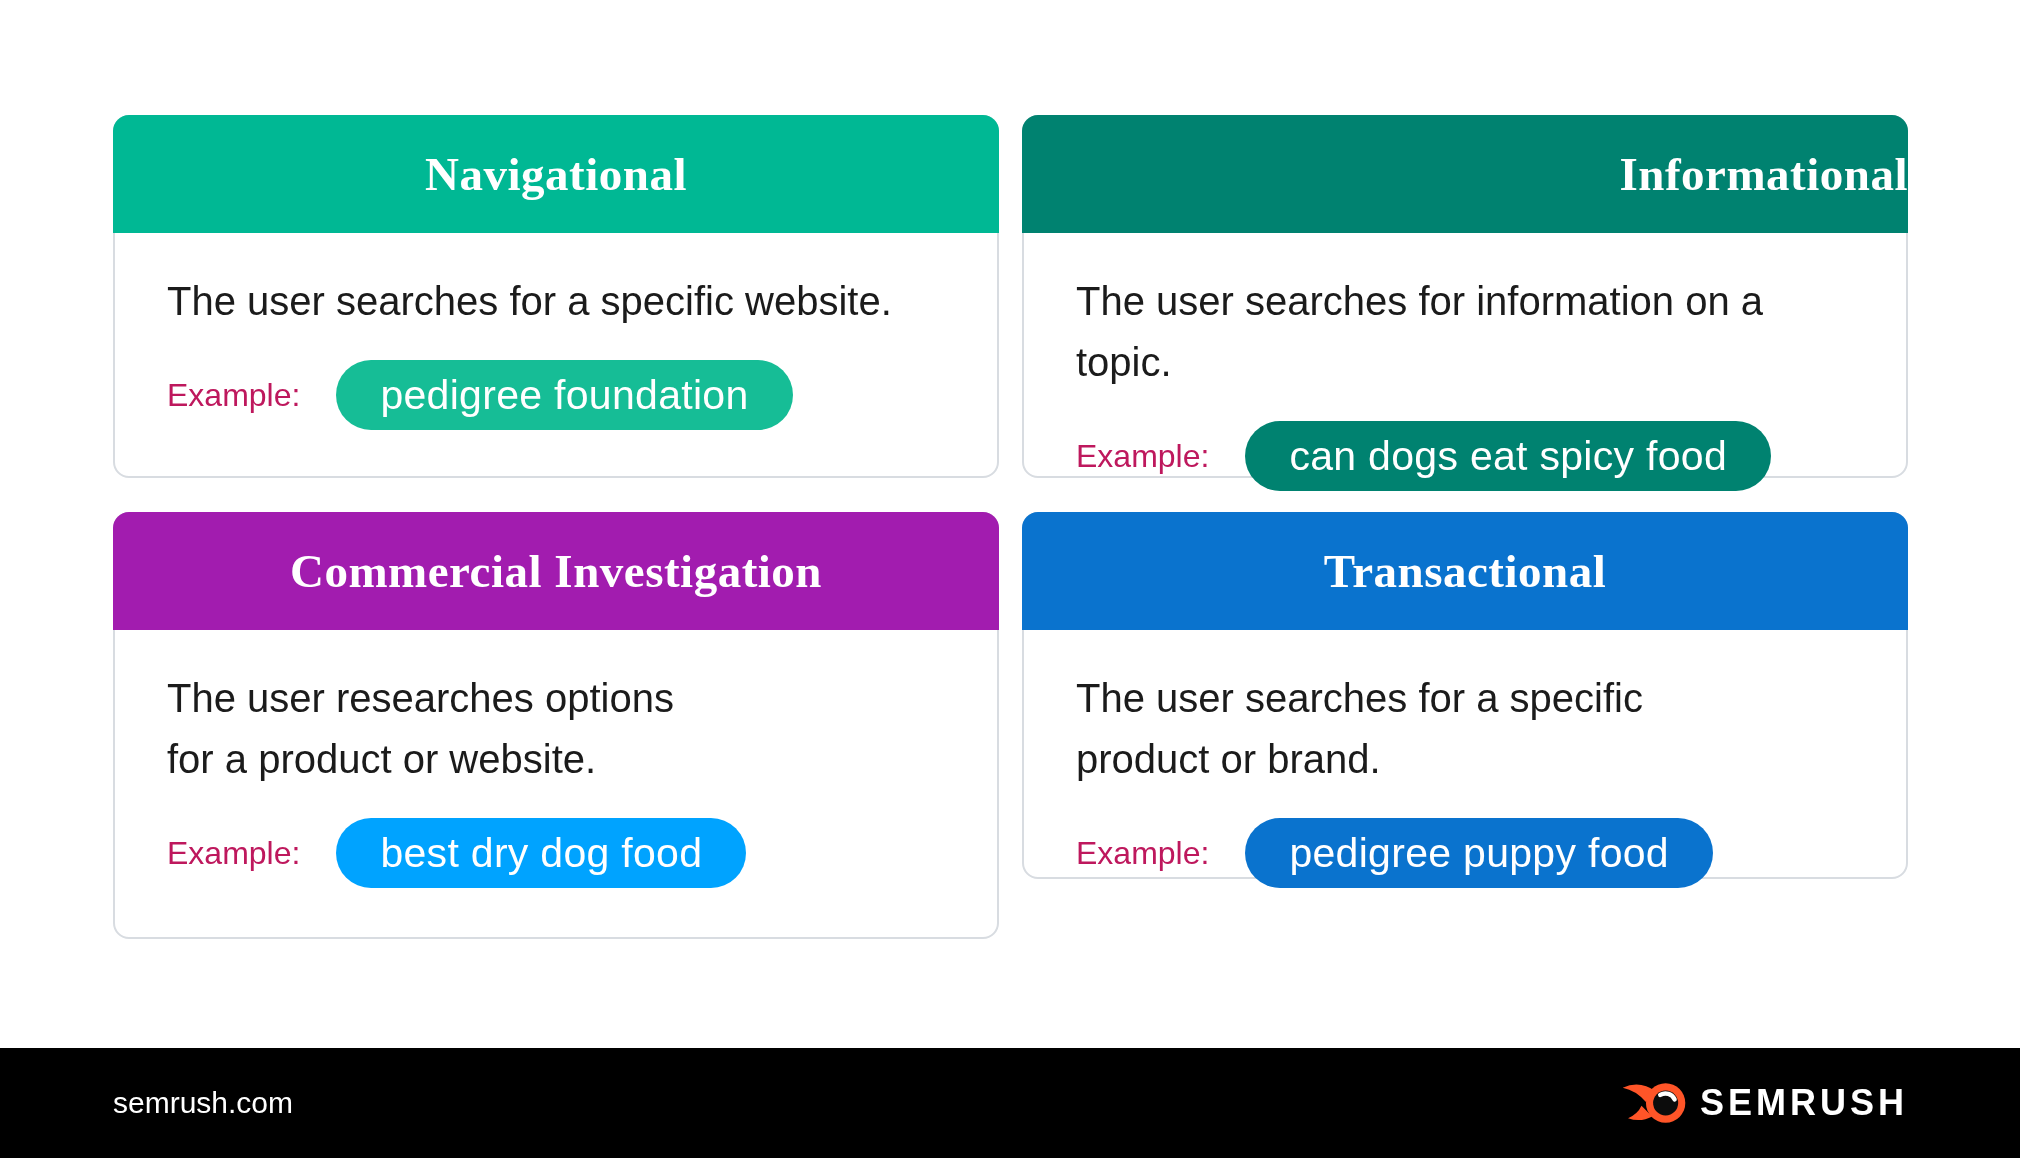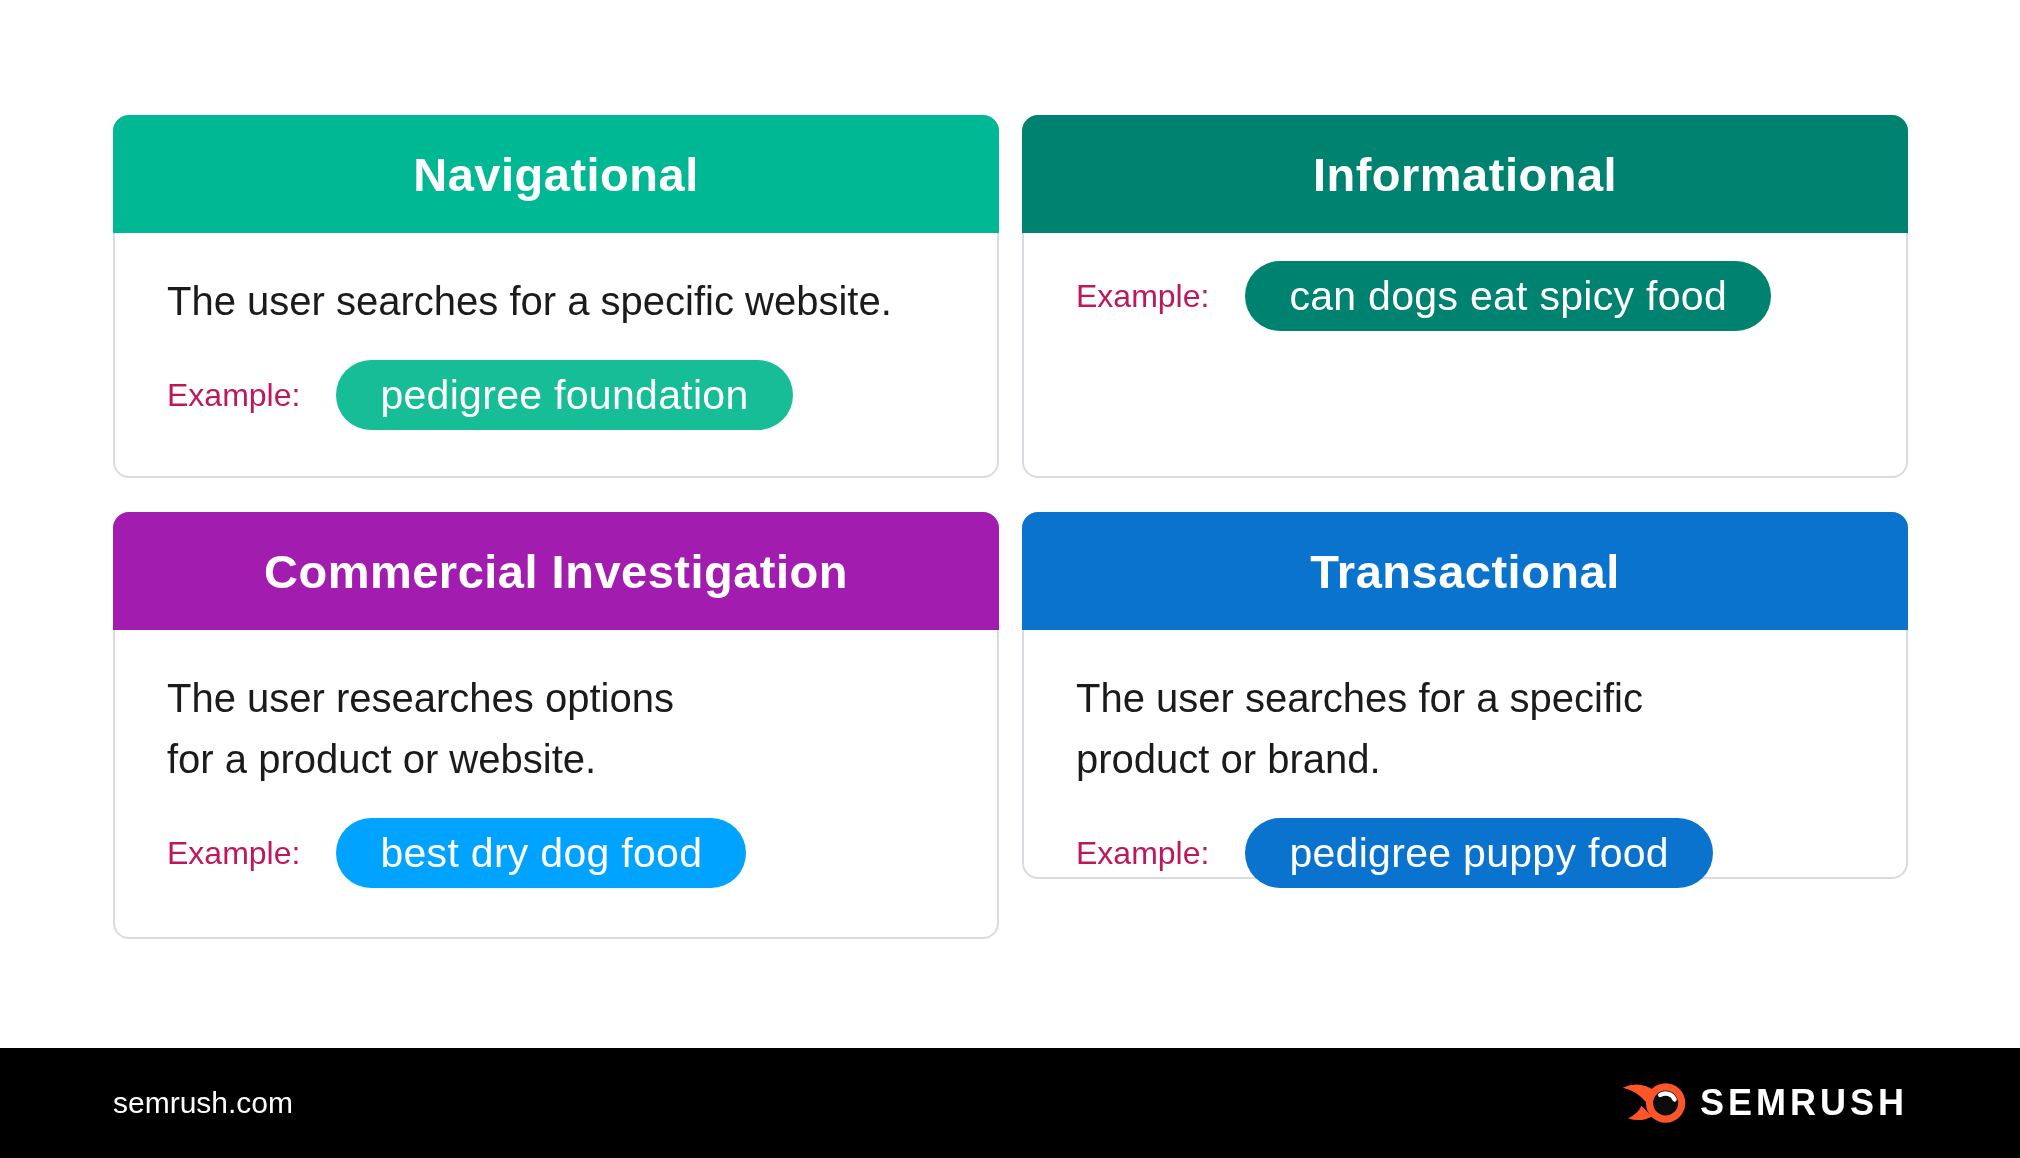--- a/index.html
+++ b/index.html
@@ -22,20 +22,21 @@
     margin: -2px -2px 0 -2px;
     height: 118px;
     border-radius: 16px 16px 0 0;
     display: flex;
     align-items: center;
     justify-content: center;
     color: #ffffff;
     font-size: 47px;
     font-weight: 700;
     letter-spacing: 0.5px;
+    font-family: Liberation Serif, serif;
   }
   .card-body {
     padding: 0 52px 0 52px;
     display: flex;
     flex-direction: column;
     align-items: flex-start;
   }
   .card-desc {
     margin-top: 38px;
     font-size: 40px;
@@ -120,24 +121,27 @@
         <span>The user searches for a specific website.</span>
       </div>
       <div class="example-row">
         <span class="example-label">Example:</span>
         <span class="pill" style="background-color: rgb(22, 189, 150);">pedigree foundation</span>
       </div>
     </div>
   </div>
 
   <div class="card card-info">
-    <div class="card-header" style="background-color: rgb(0, 130, 112);">
+    <div class="card-header" style="background-color: rgb(0, 130, 112); justify-content: flex-end;">
       <span>Informational</span>
     </div>
     <div class="card-body">
+      <div class="card-desc">
+        <span>The user searches for information on a topic.</span>
+      </div>
       <div class="example-row">
         <span class="example-label">Example:</span>
         <span class="pill" style="background-color: rgb(0, 130, 112);">can dogs eat spicy food</span>
       </div>
     </div>
   </div>
 
   <div class="card card-comm">
     <div class="card-header" style="background-color: #a21caf;">
       <span>Commercial Investigation</span>

